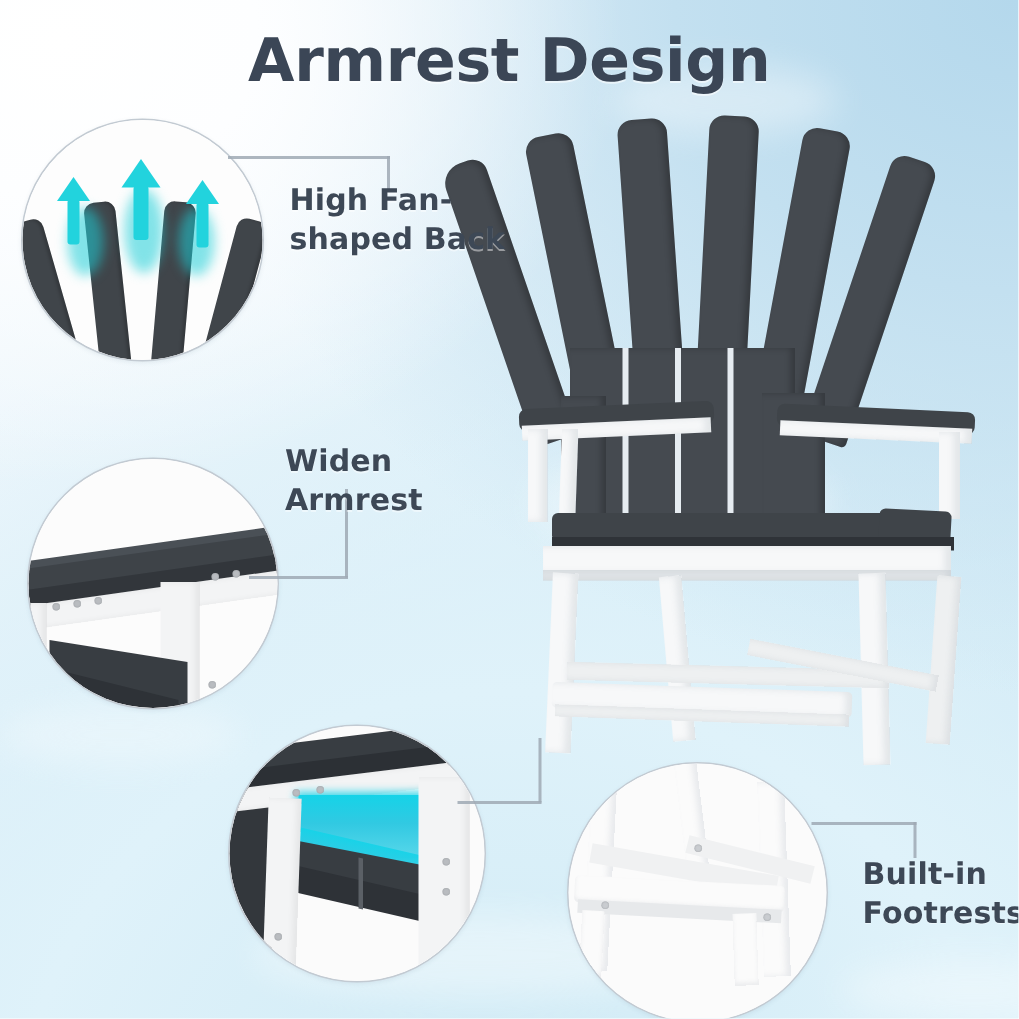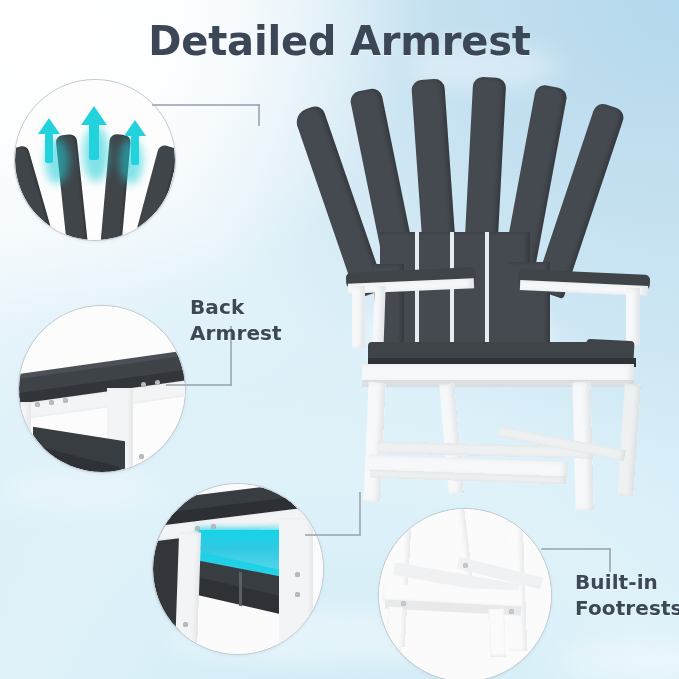--- a/index.html
+++ b/index.html
@@ -89,21 +89,21 @@
 <body>
 
 <div id="stage">
 
   <div class="cloud c1"></div>
   <div class="cloud c2"></div>
   <div class="cloud c3"></div>
   <div class="cloud c4"></div>
   <div class="cloud c5"></div>
 
-  <div class="title">Detailed Armrest</div>
+  <div class="title">Armrest Design</div>
 
   <div id="chair">
 
     <div class="bslat" style="left:18px;  top:26px;  width:30px; height:196px; transform:rotate(-19deg); transform-origin:50% 100%; border-radius:14px 10px 3px 3px;"></div>
     <div class="bslat" style="left:52px;  top:14px;  width:32px; height:208px; transform:rotate(-11.5deg); transform-origin:50% 100%;"></div>
     <div class="bslat" style="left:88px;  top:7px;   width:33px; height:215px; transform:rotate(-4deg); transform-origin:50% 100%;"></div>
     <div class="bslat" style="left:124px; top:5px;   width:33px; height:217px; transform:rotate(3deg);  transform-origin:50% 100%;"></div>
     <div class="bslat" style="left:160px; top:11px;  width:32px; height:211px; transform:rotate(10.5deg); transform-origin:50% 100%;"></div>
     <div class="bslat" style="left:195px; top:24px;  width:31px; height:198px; transform:rotate(18.5deg); transform-origin:50% 100%;"></div>
 
@@ -171,20 +171,22 @@
         <div class="head" style="left:-11px;top:0;border-left-width:11px;border-right-width:11px;border-bottom-width:16px;"></div>
         <div class="shaft" style="left:-4px;top:15px;width:8px;height:30px;"></div>
       </div>
     </div>
   </div>
 
   <div class="leader" style="left:152px;top:104px;width:110px;height:34px;">
     <div class="seg h" style="left:0;top:0;width:108px;"></div>
     <div class="seg v" style="left:106px;top:0;height:22px;"></div>
   </div>
+  <div class="label" style="left:193px;top:120px;width:180px;">High Fan-
+shaped Back</div>
 
   <div class="circle" style="left:18px;top:305px;width:166px;height:166px;">
     <div class="inner">
       <div style="position:absolute;inset:0;background:#fcfcfc;"></div>
 
       <div class="arm-top" style="left:-24px;top:60px;width:210px;height:21px;transform:rotate(-8deg);border-radius:5px;"></div>
       <div class="arm-top" style="left:-24px;top:76px;width:206px;height:13px;transform:rotate(-8deg);background:#32363b;"></div>
 
       <div style="position:absolute;left:-10px;top:56px;width:190px;height:5px;transform:rotate(-8deg);background:#4a5056;border-radius:3px;"></div>
 
@@ -202,21 +204,21 @@
       <div class="screw" style="left:122px;top:76px;"></div>
       <div class="screw" style="left:136px;top:74px;"></div>
       <div class="screw" style="left:120px;top:148px;"></div>
     </div>
   </div>
 
   <div class="leader" style="left:166px;top:326px;width:68px;height:60px;">
     <div class="seg h" style="left:0;top:58px;width:66px;"></div>
     <div class="seg v" style="left:64px;top:0;height:59px;"></div>
   </div>
-  <div class="label" style="left:190px;top:294px;width:170px;">Back
+  <div class="label" style="left:190px;top:294px;width:170px;">Widen
 Armrest</div>
 
   <div class="circle" style="left:152px;top:483px;width:170px;height:170px;">
     <div class="inner">
       <div style="position:absolute;inset:0;background:#fbfbfb;"></div>
 
       <div style="position:absolute;left:-36px;top:30px;width:70px;height:120px;background:#33373c;transform:rotate(-4deg);"></div>
 
       <div style="position:absolute;left:-34px;top:6px;width:240px;height:20px;background:#383d42;transform:rotate(-7deg);border-radius:5px;"></div>
       <div style="position:absolute;left:-34px;top:20px;width:236px;height:14px;background:#2c3035;transform:rotate(-7deg);"></div>

